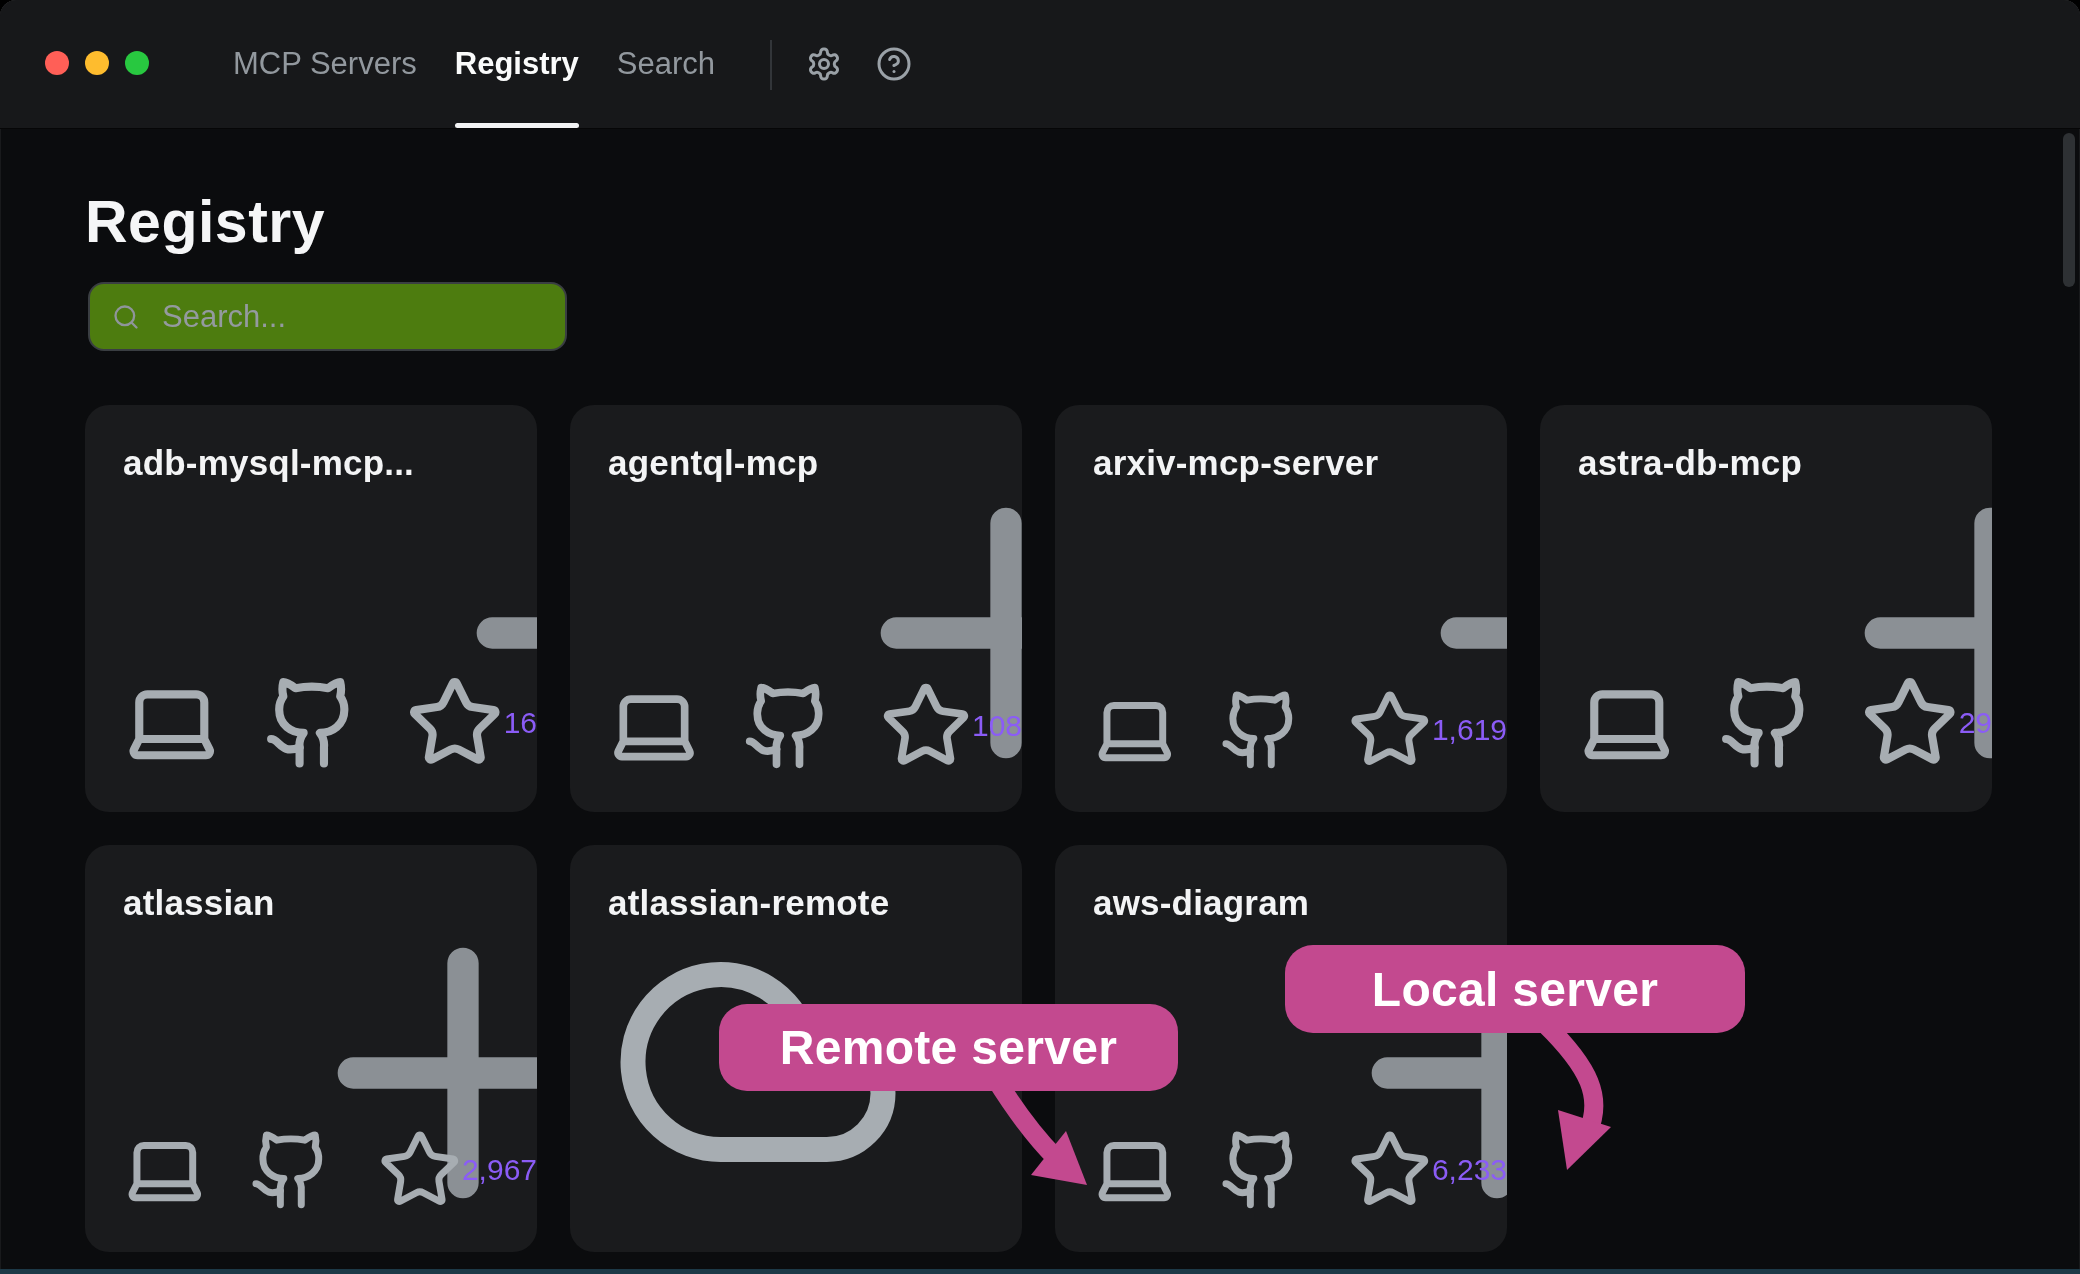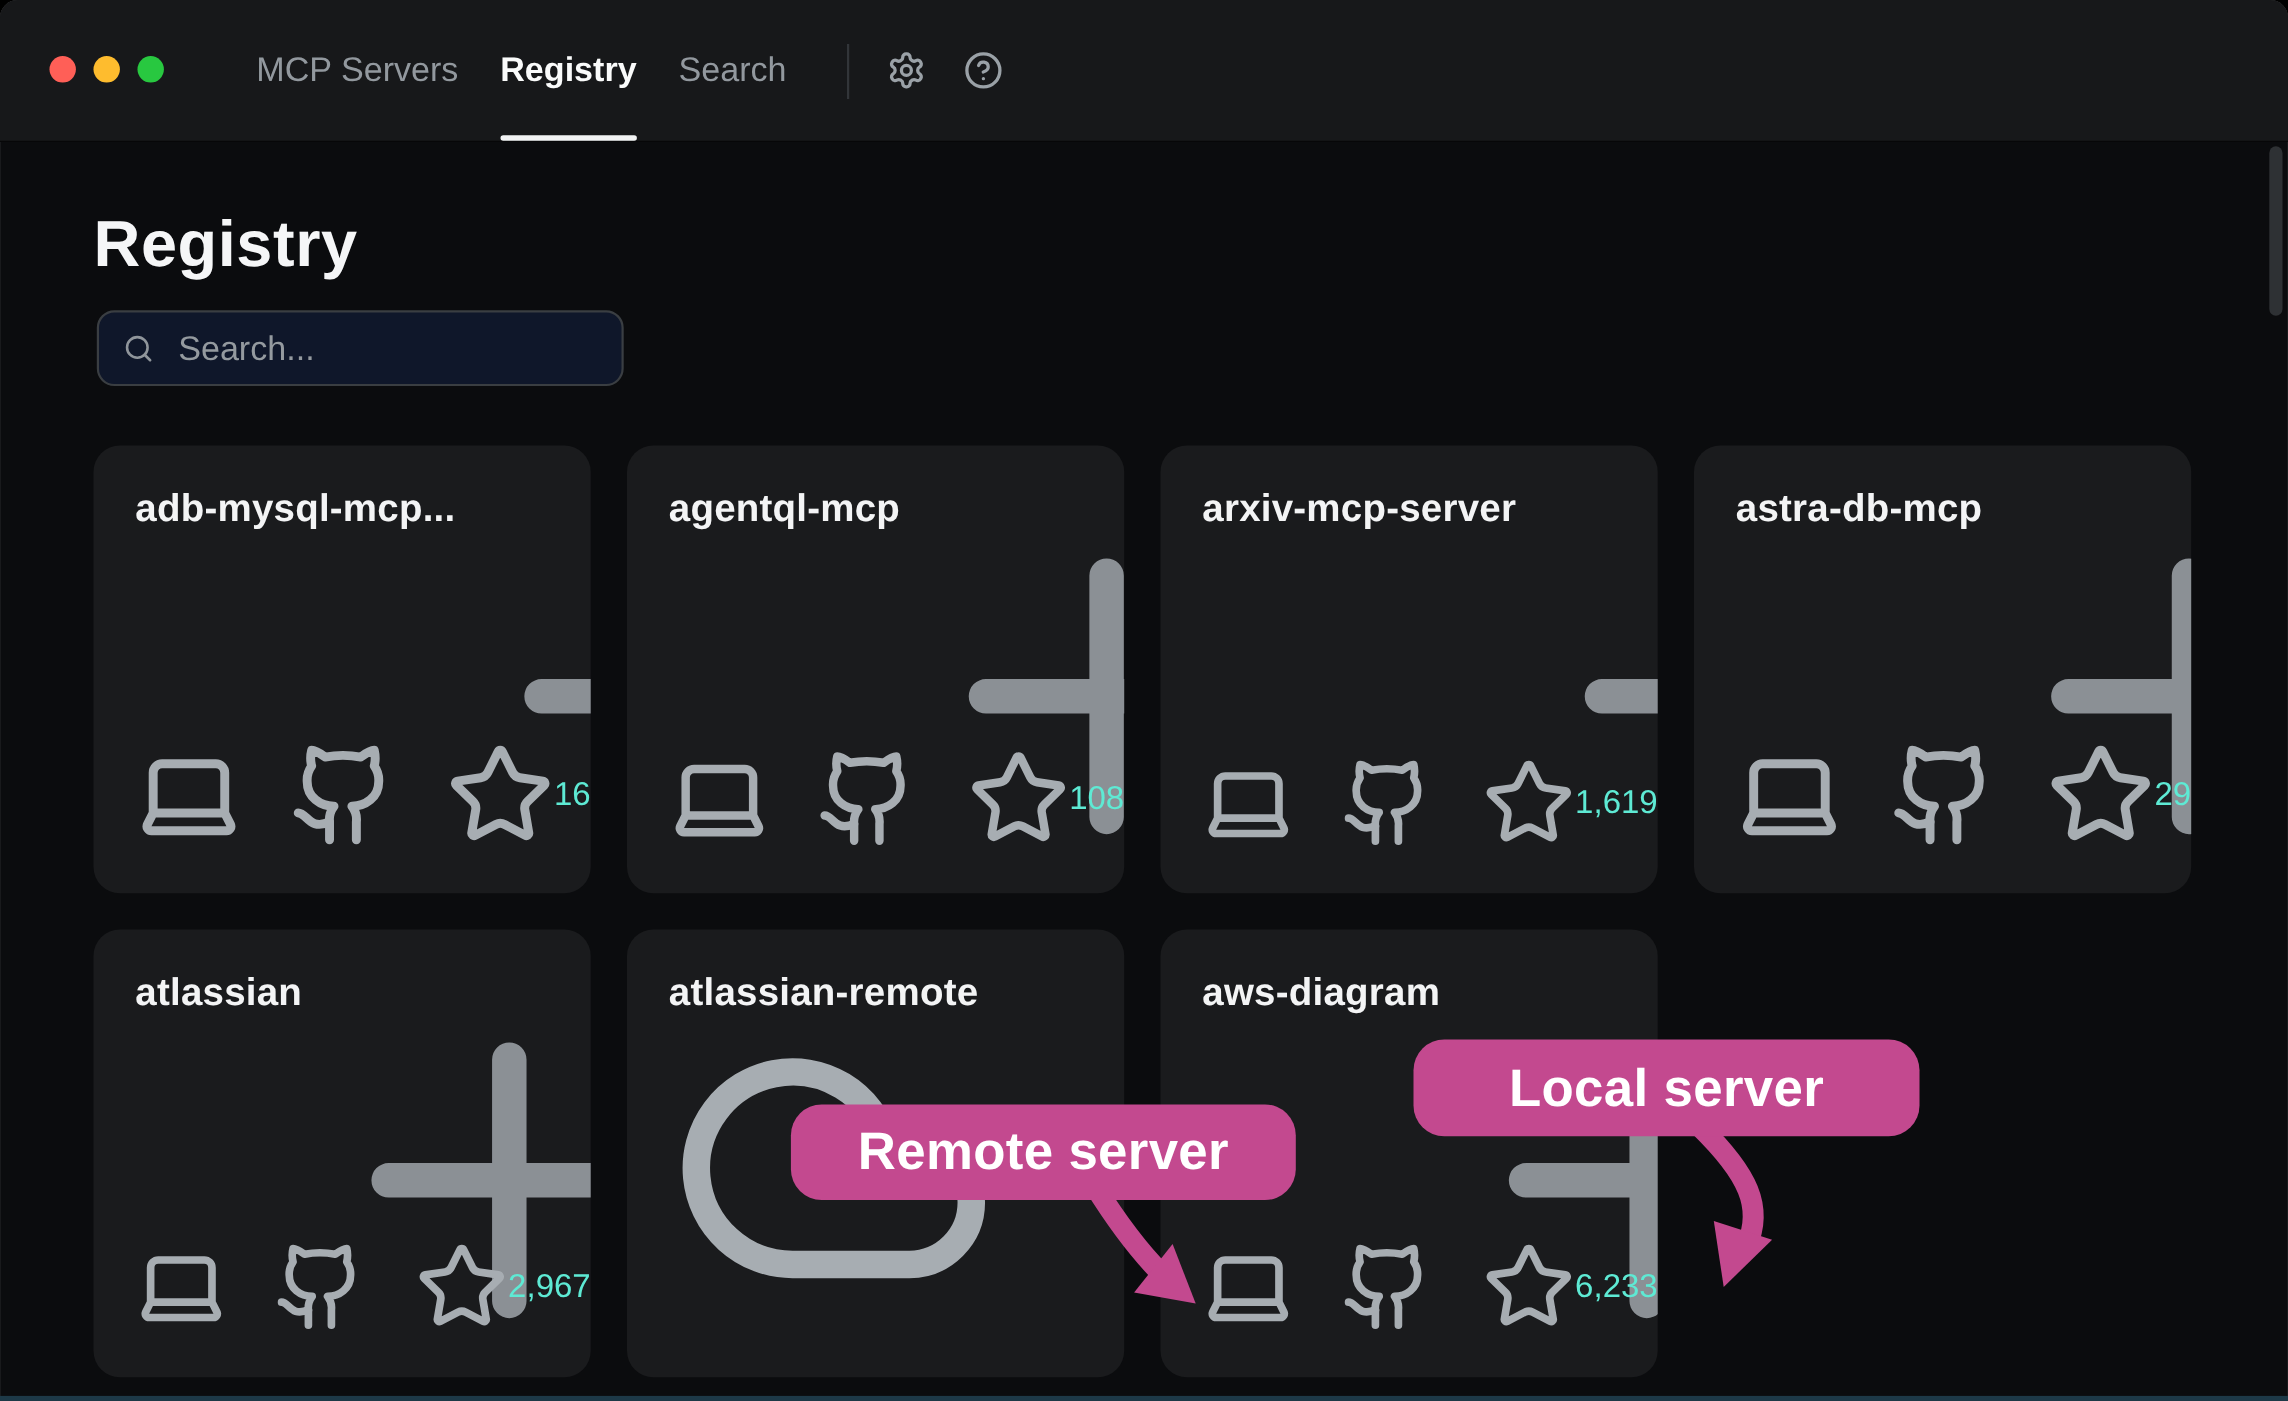--- a/index.html
+++ b/index.html
@@ -19,40 +19,40 @@
   .tab.active::after{content:"";position:absolute;left:0;right:0;bottom:0;height:5px;background:#f2f3f4;border-radius:3px;}
   #hdr-divider{position:absolute;left:770px;top:40px;width:2px;height:50px;background:#323539;}
   .hdr-icon{position:absolute;top:46px;width:36px;height:36px;color:#9aa1a7;cursor:pointer;}
   #gear-btn{left:806px;}
   #help-btn{left:876px;}
   svg.ic{display:block;width:100%;height:100%;fill:none;stroke:currentColor;stroke-width:2;
          stroke-linecap:round;stroke-linejoin:round;}
   
   #page-heading{position:absolute;left:85px;top:148px;font-size:59px;font-weight:700;color:#f5f6f7;letter-spacing:.5px;}
   #searchbox{position:absolute;left:88px;top:282px;width:479px;height:69px;box-sizing:border-box;
-             border:2px solid #3a3e42;border-radius:16px;background:#0f172a;
+             border:2px solid #3a3e42;border-radius:16px;background:#4d7c0f;
              display:flex;align-items:center;padding:0 22px;gap:20px;}
   #search-icon{width:28px;height:28px;color:#8f959b;flex:0 0 auto;}
   #search-input{flex:1;background:transparent;border:none;outline:none;font-size:31px;color:#dfe3e6;
                 font-family:inherit;}
   #search-input::placeholder{color:#949a9f;}
   
   #grid{position:absolute;left:85px;top:405px;width:1907px;display:grid;
         grid-template-columns:repeat(4,452px);grid-auto-rows:407px;gap:33px;}
   .card{position:relative;background:#1a1b1d;border-radius:24px;box-sizing:border-box;
         padding:38px 38px;overflow:hidden;}
   .card-head{display:flex;justify-content:space-between;align-items:flex-start;}
   .card-title{font-size:35px;font-weight:700;color:#f3f4f5;white-space:nowrap;letter-spacing:.2px;}
   .plus{width:38px;height:38px;color:#8b9095;flex:0 0 auto;margin-top:2px;cursor:pointer;}
   .card-footer{position:absolute;left:38px;bottom:40px;display:flex;align-items:center;color:#a7adb2;}
   .icon-laptop{width:37px;height:37px;}
   .icon-github{width:31px;height:31px;margin-left:42px;}
   .icon-star{width:27px;height:27px;margin-left:46px;}
   .icon-cloud{width:40px;height:40px;margin-top:6px;}
-  .count{font-size:30px;color:#5eead4;}
+  .count{font-size:30px;color:#8b5cf6;}
   
   .pill{position:absolute;display:flex;align-items:center;justify-content:center;
         background:var(--accent,#c3498f);color:#fff;font-weight:700;font-size:48px;
         border-radius:28px;z-index:7;letter-spacing:.3px;}
   #pill-remote{left:719px;top:1004px;width:459px;height:87px;text-align:right;}
   #pill-local{left:1285px;top:945px;width:460px;height:88px;}
   #arrows{position:absolute;inset:0;z-index:6;pointer-events:none;}
   #arrows path{fill:none;stroke:var(--accent,#c3498f);stroke-width:19;stroke-linecap:round;}
   #arrows polygon{fill:var(--accent,#c3498f);stroke:none;}
   

